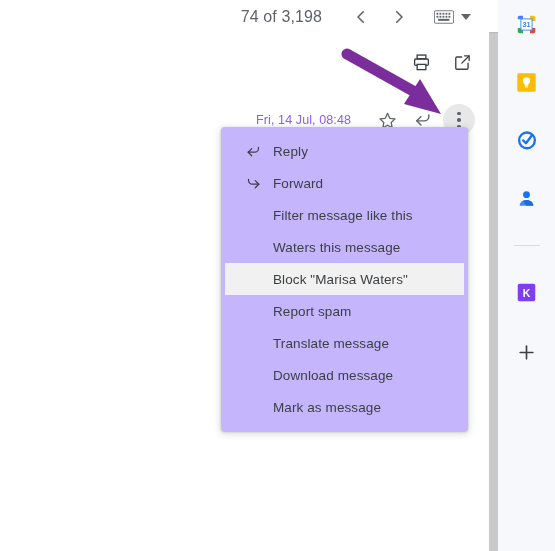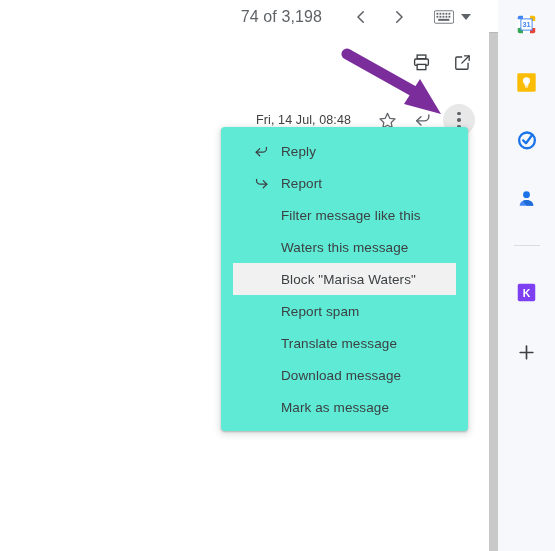--- a/index.html
+++ b/index.html
@@ -82,21 +82,21 @@
   
   .msg-row {
     position: absolute;
     top: 104px;
     right: 22px;
     display: flex;
     align-items: center;
   }
   .msg-date {
     font-size: 12.5px;
-    color: #404040;
+    color: #8b5cf6;
     letter-spacing: .1px;
     white-space: nowrap;
     margin-right: 16px;
   }
   .icon-btn {
     width: 32px; height: 32px;
     border-radius: 50%;
     display: flex; align-items: center; justify-content: center;
     color: #5f6368;
     margin-left: 4px;
@@ -115,24 +115,24 @@
     width: 115px; height: 70px;
     pointer-events: none;
   }
 
   
   .ctx-menu {
     position: absolute;
     left: 221px;
     top: 127px;
     width: 247px;
-    background: #5eead4;
+    background: #c4b5fd;
     border-radius: 4px;
     box-shadow: 0 2px 6px 2px rgba(60,64,67,.15), 0 1px 2px 0 rgba(60,64,67,.3);
-    padding: 8px 12px;
+    padding: 8px 4px;
     z-index: 20;
   }
   .ctx-item {
     height: 32px;
     display: flex;
     align-items: center;
     padding-left: 20px;
     font-size: 13.5px;
     color: #3c4043;
     letter-spacing: .1px;
@@ -288,21 +288,21 @@
           </span>
           <span class="ctx-label">Reply</span>
         </div>
         <div class="ctx-item">
           <span class="ctx-ico">
             <svg width="17" height="17" viewBox="0 0 24 24" fill="none" stroke="currentColor" stroke-width="1.7" stroke-linecap="round" stroke-linejoin="round">
               <polyline points="14.5 8 19.5 13 14.5 18"></polyline>
               <path d="M19.5 13h-9.2a5.3 5.3 0 0 1-5.3-5.3V6"></path>
             </svg>
           </span>
-          <span class="ctx-label">Report</span>
+          <span class="ctx-label">Forward</span>
         </div>
         <div class="ctx-item">
           <span class="ctx-ico empty"></span>
           <span class="ctx-label">Filter message like this</span>
         </div>
         <div class="ctx-item">
           <span class="ctx-ico empty"></span>
           <span class="ctx-label">Waters this message</span>
         </div>
         <div class="ctx-item highlight">

